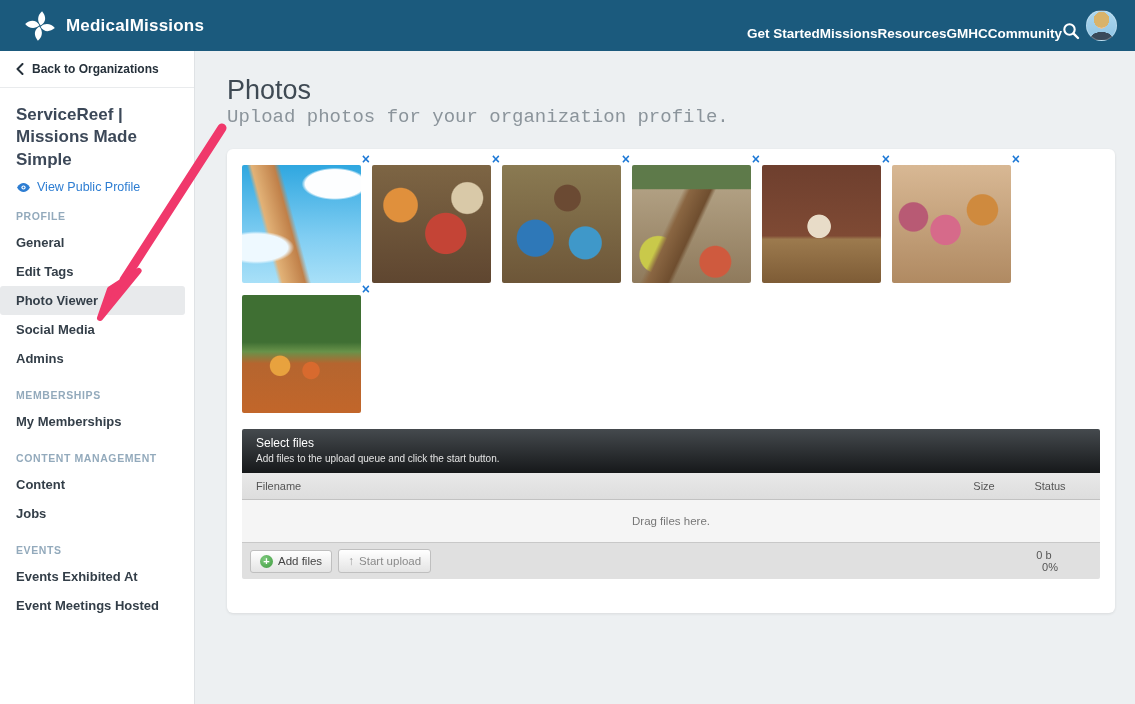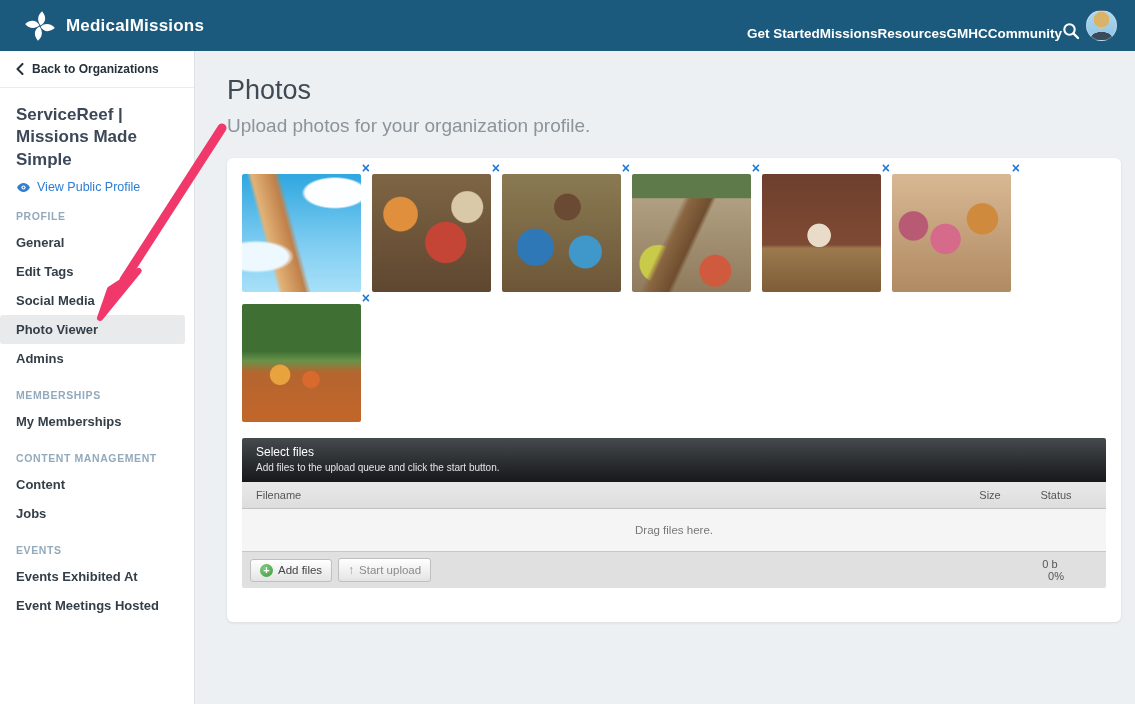--- a/index.html
+++ b/index.html
@@ -18,39 +18,39 @@
     background:
       radial-gradient(circle at 50% 30%, #d9b36a 0 31%, rgba(0,0,0,0) 32%),
       radial-gradient(circle at 50% 42%, #e8c39a 0 24%, rgba(0,0,0,0) 25%),
       radial-gradient(ellipse 60% 32% at 50% 92%, #3a4a5a 0 60%, rgba(0,0,0,0) 61%),
       linear-gradient(#aed7ee,#8ec4e4);
     border:1px solid rgba(255,255,255,.25); }
 
   
   .layout { display:flex; height:653px;border-radius:6px; }
   .sidebar { width:195px; background:#fff; border-right:1px solid #dfe2e5; flex-shrink:0; }
-  .main { flex:1; padding:24px 14px 0 32px; overflow:hidden; }
+  .main { flex:1; padding:24px 20px 0 32px; overflow:hidden; }
 
   
   .back-row { display:flex; align-items:center; gap:8px; padding:11px 16px;
     border-bottom:1px solid #e9ebed; cursor:pointer; }
   .back-row span { font-size:12px; font-weight:bold; color:#25303a; }
   .org-name { margin:16px 16px 0; font-size:17px; font-weight:bold; color:#3c4858;
     line-height:1.32; }
   .view-profile { display:flex; align-items:center; gap:6px; margin:9px 16px 0;
     color:#2d7dd2; font-size:12.5px; cursor:pointer; }
   .sec-header { margin:16px 16px 6px; font-size:10.5px; font-weight:bold; color:#93aabc;
     letter-spacing:.6px; }
   .side-item { padding:7px 16px; font-size:13px; font-weight:600; color:#333e48;
     cursor:pointer; }
   .side-item.active { background:#e8eaec; border-radius:3px; margin-right:9px; }
 
   
   h1.page-title { font-size:27px; font-weight:500; color:#3f4a54; }
-  .page-sub { margin-top:9px; font-size:19px; color:#8b949b; }
+  .page-sub { font-size:19px; color:#8b949b;font-family:Liberation Mono, monospace; }
   .card { background:#fff; border-radius:6px; box-shadow:0 1px 3px rgba(0,0,0,.09); }
   .photos-card { margin-top:21px; padding:16px 15px 34px; }
   .save-card { margin-top:13px; padding:16px 15px; }
 
   .photo-grid { display:flex; flex-wrap:wrap; gap:12px 11px; }
   .photo-tile { position:relative; width:119px; height:118px; }
   .photo-img { width:100%; height:100%; border-radius:2px; }
   .photo-del { position:absolute; top:-13px; right:-9px; color:#1e79d6; font-size:14px;
     font-weight:bold; cursor:pointer; line-height:1; }
 
@@ -141,22 +141,22 @@
           <circle cx="7.5" cy="5.5" r="2.1" fill="#fff"></circle>
           <circle cx="7.5" cy="5.5" r="1" fill="#2d7dd2"></circle>
         </svg>
       </span>
       <span>View Public Profile</span>
     </div>
 
     <div class="sec-header">PROFILE</div>
     <div class="side-item">General</div>
     <div class="side-item">Edit Tags</div>
+    <div class="side-item active">Photo Viewer</div>
     <div class="side-item">Social Media</div>
-    <div class="side-item active">Photo Viewer</div>
     <div class="side-item">Admins</div>
 
     <div class="sec-header">MEMBERSHIPS</div>
     <div class="side-item">My Memberships</div>
 
     <div class="sec-header">CONTENT MANAGEMENT</div>
     <div class="side-item">Content</div>
     <div class="side-item">Jobs</div>
 
     <div class="sec-header">EVENTS</div>

